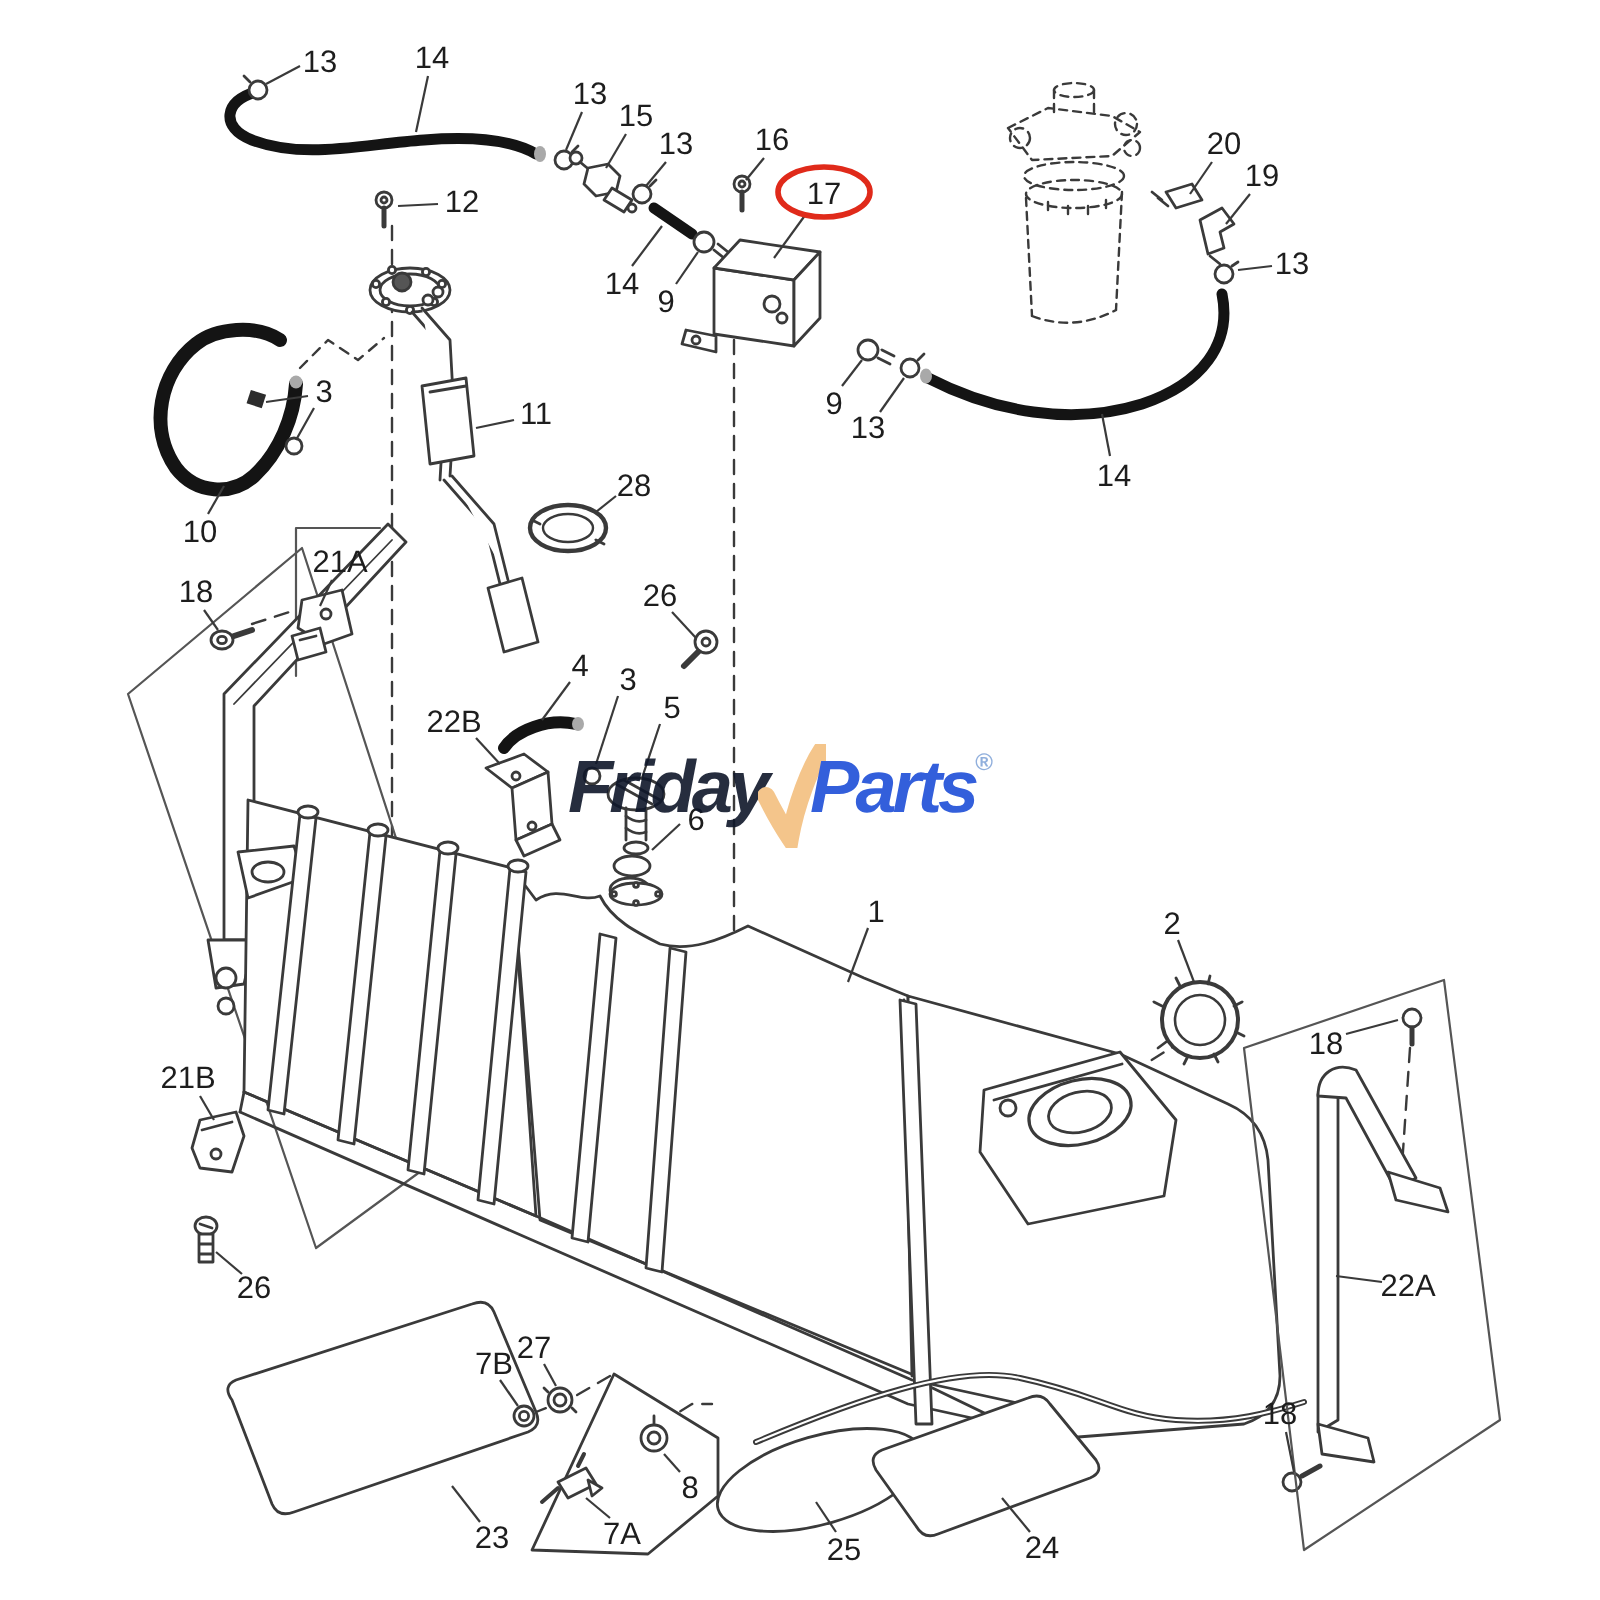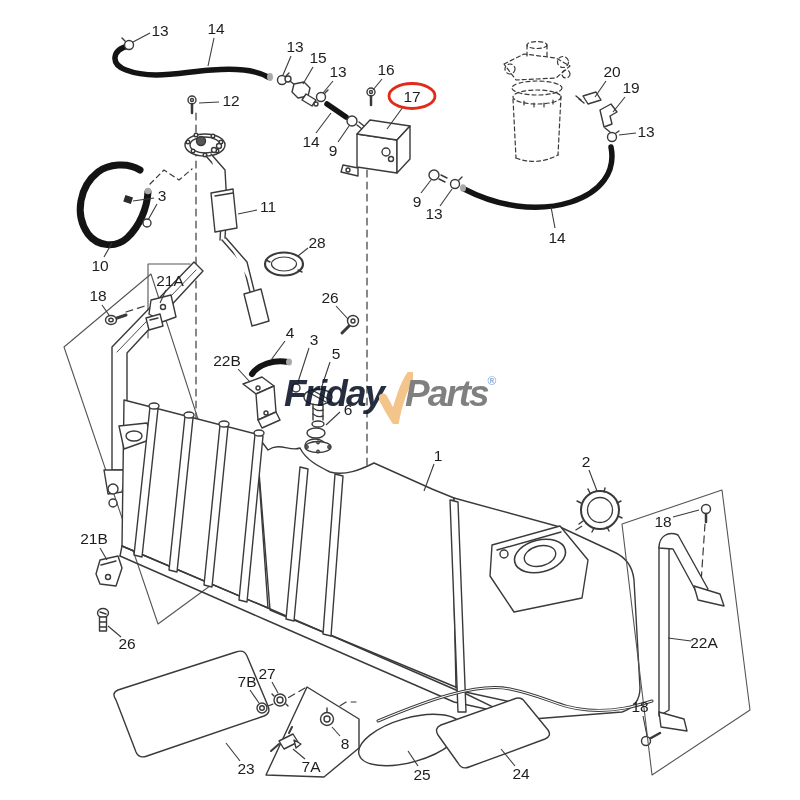--- a/index.html
+++ b/index.html
@@ -444,16 +444,16 @@
 </svg>
 
 
 <div class="watermark">
   <span class="wm-txt" style="color: #0f172a;">Friday</span>
   <span class="wm-check">
     <svg width="34" height="52" viewBox="0 0 34 52">
       <path d="M4,26 C10,38 14,44 16,47 C19,30 26,12 32,3" fill="none" stroke-width="9" stroke-linecap="round" class="wm-check-path" stroke="#f3bf7f"></path>
     </svg>
   </span>
-  <span class="wm-txt" style="color: #737373;">Parts</span>
+  <span class="wm-txt" style="color: #1d4ed8;">Parts</span>
   <sup style="color: rgb(133, 167, 217);">®</sup>
 </div>
 </div>
 
 </body></html>

